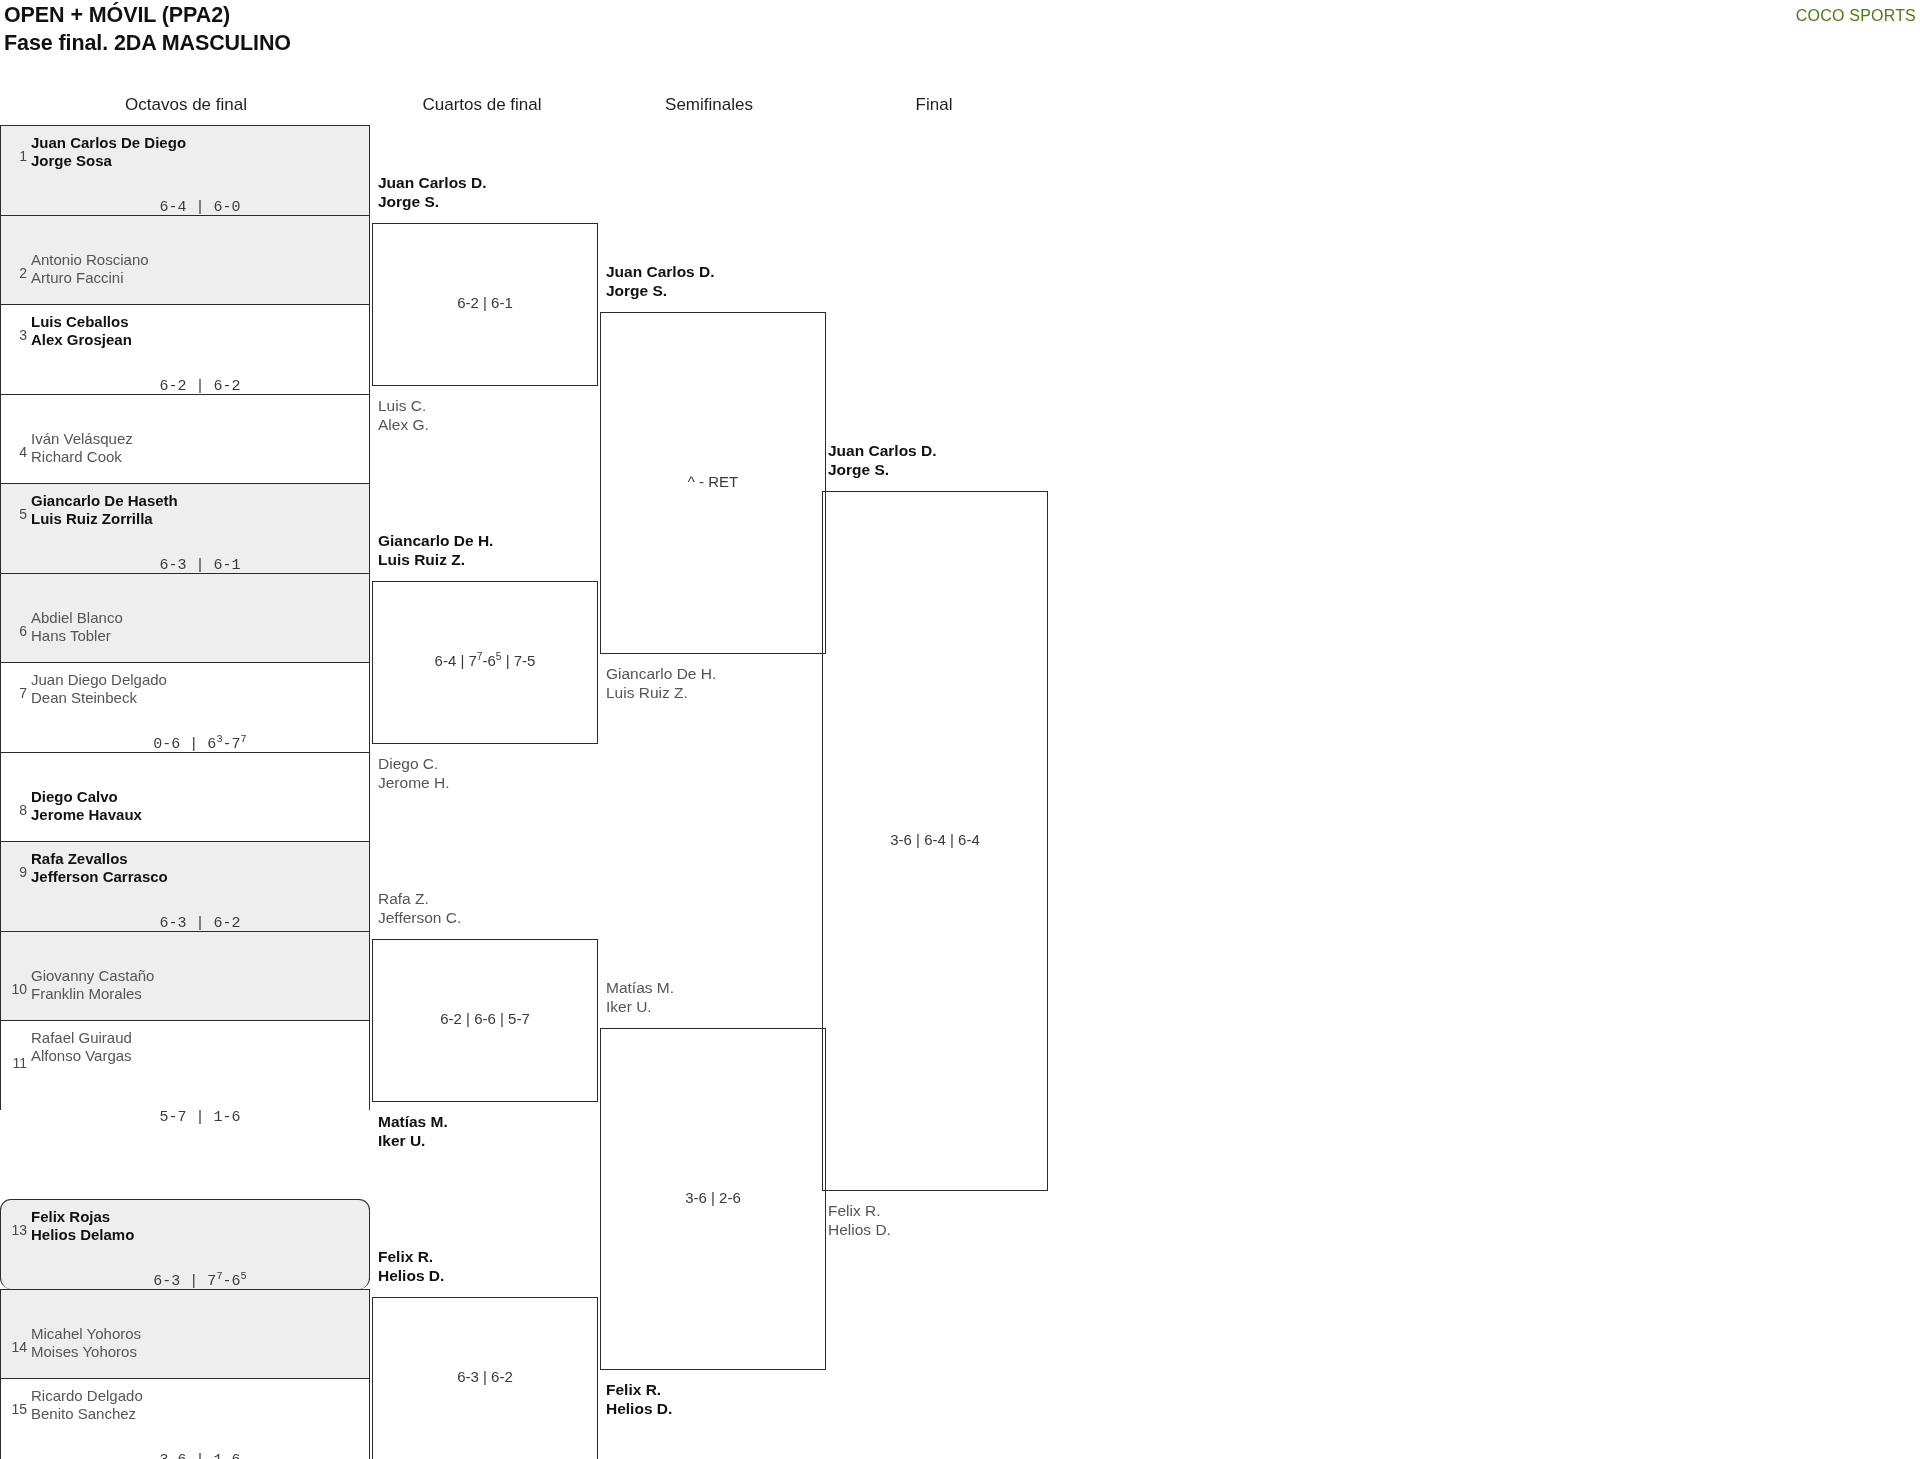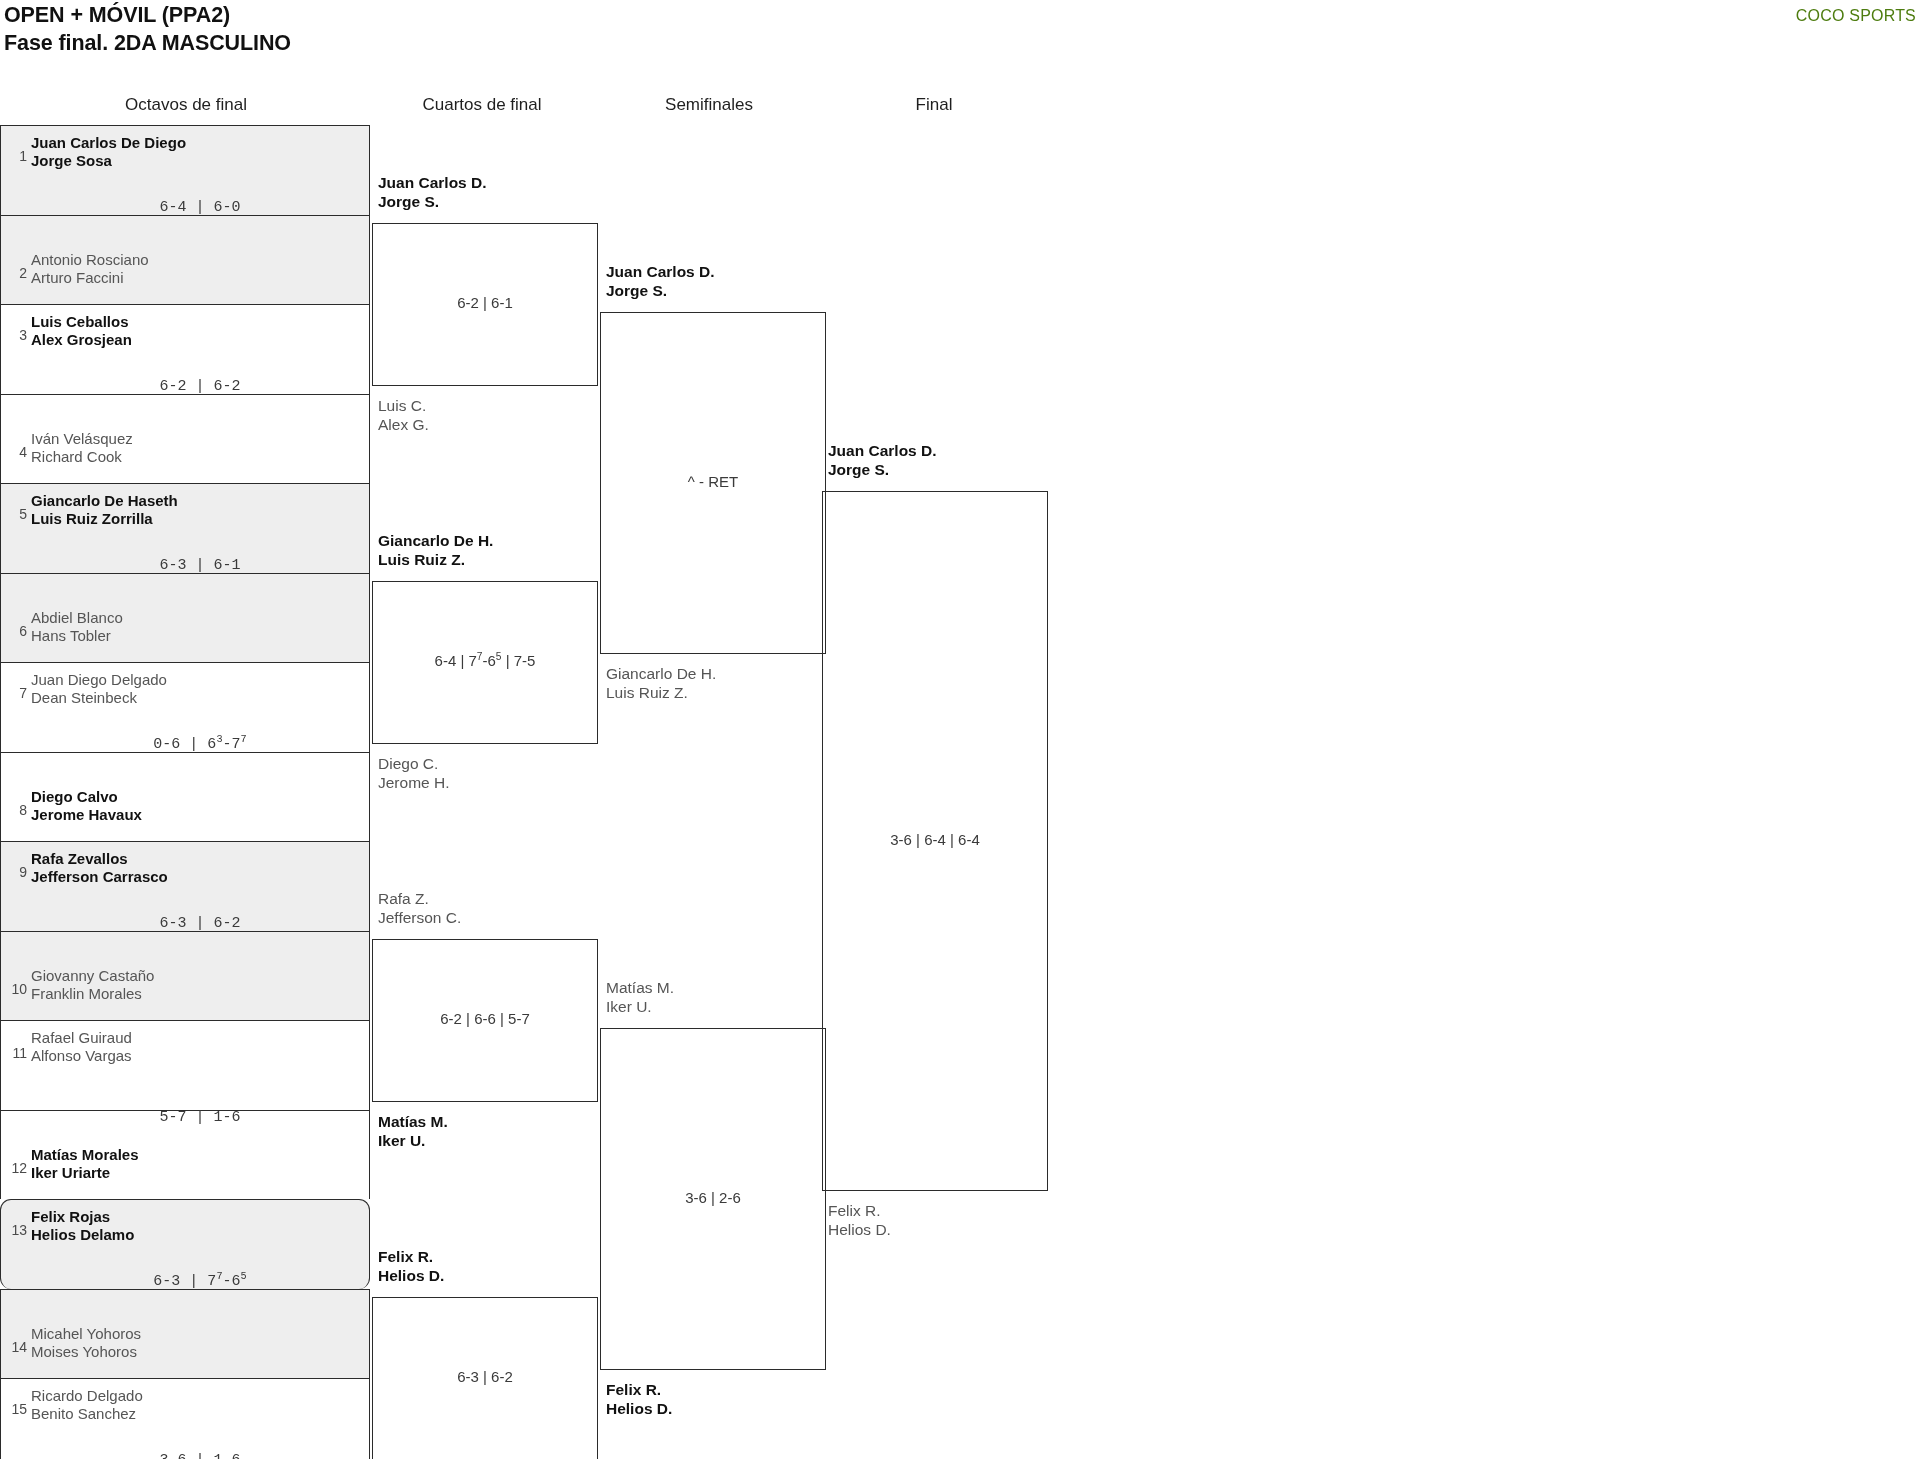--- a/index.html
+++ b/index.html
@@ -197,31 +197,24 @@
       </div>
     </div>
     <div class="r1-slot shaded" style="top: 930.5px; height: 89.5px;">
       <div class="seed" style="top: 49.5px;">10</div>
       <div class="team loser" style="top: 35.5px;">
         <div>Giovanny Castaño</div>
         <div>Franklin Morales</div>
       </div>
     </div>
     <div class="r1-slot" style="top: 1020px; height: 89.5px;">
-      <div class="seed" style="top: 24px;">11</div>
+      <div class="seed" style="top: 34px;">11</div>
       <div class="team loser" style="top: 8px;">
         <div>Rafael Guiraud</div>
         <div>Alfonso Vargas</div>
-      </div>
-    </div>
-    <div class="r1-slot" style="top: 1109.5px; height: 89.5px;">
-      <div class="seed" style="top: 49.5px;">12</div>
-      <div class="team winner" style="top: 35.5px;">
-        <div>Matías Morales</div>
-        <div>Iker Uriarte</div>
       </div>
     </div>
     <div class="r1-slot shaded" style="top: 1199px; height: 89.5px; border-radius: 11px;">
       <div class="seed" style="top: 22px;">13</div>
       <div class="team winner" style="top: 8px;">
         <div>Felix Rojas</div>
         <div>Helios Delamo</div>
       </div>
     </div>
     <div class="r1-slot shaded" style="top: 1288.5px; height: 89.5px;">

